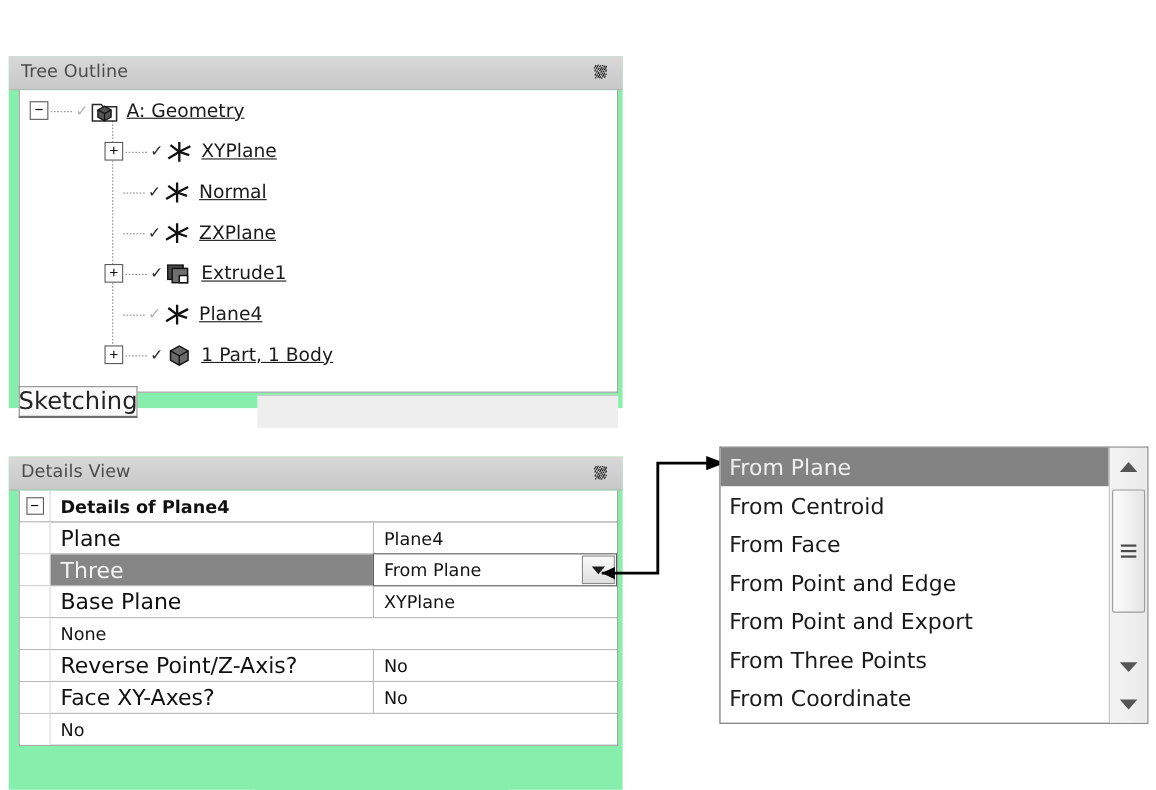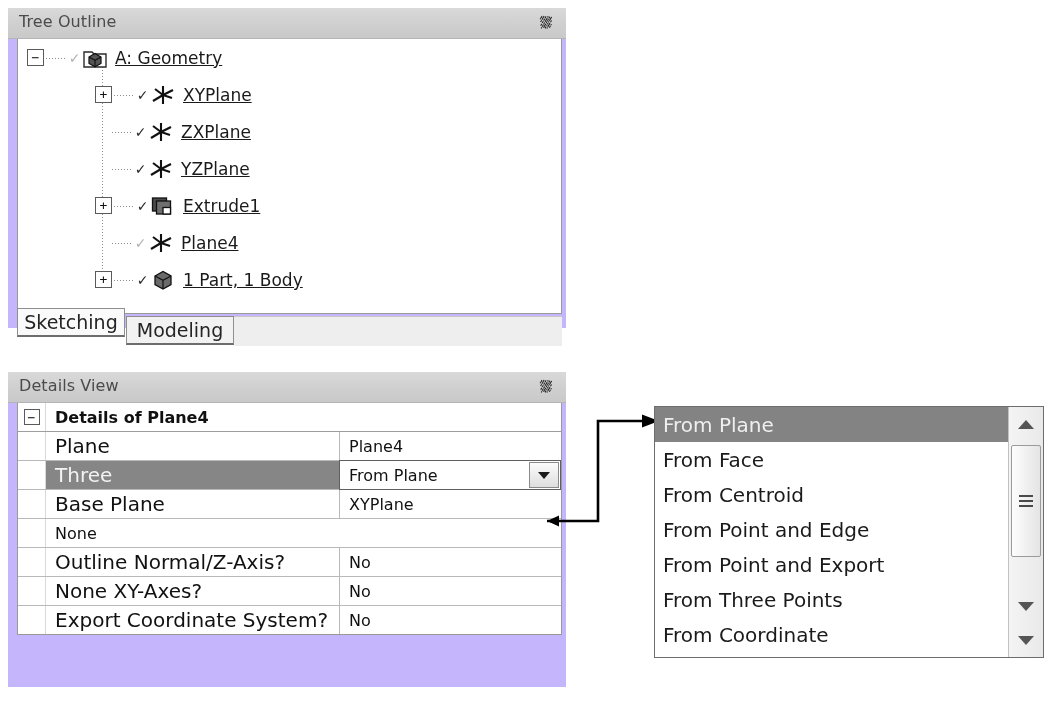--- a/index.html
+++ b/index.html
@@ -4,21 +4,21 @@
 <style>
   html,body{margin:0;padding:0;}
   body{
     width:1051px;height:718px;
     background:#ffffff;
     font-family:"DejaVu Sans","Liberation Sans",sans-serif;
     overflow:hidden;position:relative;
   }
 
   
-  .panel{position:absolute;background:#c4b5fd;}
+  .panel{position:absolute;background:#86efac;margin-top:43px;}
   .panel-header{
     position:absolute;left:0;top:0;right:0;height:30px;
     background:linear-gradient(to bottom,#d9d9d9 0%,#cfcfcf 55%,#c9c9c9 100%);
     border-bottom:1px solid #b4b4b4;
   }
   .panel-title{
     position:absolute;left:11px;top:4px;
     font-size:16px;color:#4b4b4b;letter-spacing:.1px;
   }
   .pin-icon{
@@ -60,21 +60,21 @@
   .vline{
     position:absolute;left:84px;top:0;width:1px;
     background-image:linear-gradient(to bottom,#8d8d8d 50%,transparent 50%);
     background-size:1px 3px;
   }
 
   
   #tree-tabs{position:absolute;left:9px;top:306px;width:545px;height:30px;}
   .tab{
     position:absolute;background:#fafafa;border:1px solid #8f8f8f;
-    font-size:19px;color:#242424;box-sizing:border-box;
+    font-size:22px;color:#242424;box-sizing:border-box;
     display:flex;align-items:center;justify-content:center;
   }
   #tab-sketching{left:0;top:-6px;width:108px;height:29px;border-bottom:2px solid #6d6d6d;}
   #tab-modeling{left:109px;top:2px;width:108px;height:29px;
     background:#f2f2f2;border-bottom:2px solid #6d6d6d;}
   #tabs-rest{position:absolute;left:217px;top:2px;right:0;height:29px;
     background:#eeeeee;border-top:1px solid #c9c9c9;}
 
   
   #details-panel{left:8px;top:372px;width:558px;height:315px;}
@@ -213,37 +213,37 @@
       <span class="check">✓</span>
       <span class="ticon">
         <svg width="26" height="22" viewBox="0 0 26 22">
           <path d="M13 2 L13 20" stroke="#111" stroke-width="2.1"></path>
           <path d="M13 11 L3 17" stroke="#111" stroke-width="2.1"></path>
           <path d="M13 11 L23 6" stroke="#111" stroke-width="2.1"></path>
           <path d="M13 11 L22 14" stroke="#111" stroke-width="2.1"></path>
           <path d="M13 11 L5 5" stroke="#111" stroke-width="2.1"></path>
         </svg>
       </span>
-      <span class="tlabel">ZXPlane</span>
+      <span class="tlabel">Normal</span>
     </div>
 
     <div class="tree-row" style="padding-left:77px;">
       <span class="expander empty"></span>
       <span class="dots"></span>
       <span class="check">✓</span>
       <span class="ticon">
         <svg width="26" height="22" viewBox="0 0 26 22">
           <path d="M13 2 L13 20" stroke="#111" stroke-width="2.1"></path>
           <path d="M13 11 L3 17" stroke="#111" stroke-width="2.1"></path>
           <path d="M13 11 L23 6" stroke="#111" stroke-width="2.1"></path>
           <path d="M13 11 L22 14" stroke="#111" stroke-width="2.1"></path>
           <path d="M13 11 L5 5" stroke="#111" stroke-width="2.1"></path>
         </svg>
       </span>
-      <span class="tlabel">YZPlane</span>
+      <span class="tlabel">ZXPlane</span>
     </div>
 
     <div class="tree-row" style="padding-left:77px;">
       <span class="expander">+</span>
       <span class="dots"></span>
       <span class="check">✓</span>
       <span class="ticon">
         <svg width="26" height="22" viewBox="0 0 26 22">
           <rect x="2.5" y="3" width="14" height="13" fill="#4a4a4a" stroke="#111" stroke-width="1.3"></rect>
           <rect x="6.5" y="6" width="14" height="13" fill="#6f6f6f" stroke="#111" stroke-width="1.3"></rect>
@@ -282,23 +282,20 @@
           </g>
         </svg>
       </span>
       <span class="tlabel">1 Part, 1 Body</span>
     </div>
   </div>
 
   <div id="tree-tabs">
     <div class="tab" id="tab-sketching">
       <span>Sketching</span>
-    </div>
-    <div class="tab" id="tab-modeling">
-      <span>Modeling</span>
     </div>
     <div id="tabs-rest"></div>
   </div>
 </div>
 
 <div class="panel" id="details-panel">
 
   <div class="panel-header">
     <span class="panel-title">Details View</span>
     <span class="pin-icon">⛆</span>
@@ -336,55 +333,54 @@
       <span class="dv-val">XYPlane</span>
     </div>
 
     <div class="dv-row">
       <span class="dv-spacer"></span>
       <span class="dv-val">None</span>
     </div>
 
     <div class="dv-row">
       <span class="dv-spacer"></span>
-      <span class="dv-name">Outline Normal/Z-Axis?</span>
+      <span class="dv-name">Reverse Point/Z-Axis?</span>
       <span class="dv-val">No</span>
     </div>
 
     <div class="dv-row">
       <span class="dv-spacer"></span>
-      <span class="dv-name">None XY-Axes?</span>
+      <span class="dv-name">Face XY-Axes?</span>
       <span class="dv-val">No</span>
     </div>
 
     <div class="dv-row">
       <span class="dv-spacer"></span>
-      <span class="dv-name">Export Coordinate System?</span>
       <span class="dv-val">No</span>
     </div>
 
   </div>
 </div>
 
 <svg id="connector" viewBox="0 0 160 150">
   <path d="M27 126 L78 126 L78 26 L128 26" fill="none" stroke="#000" stroke-width="2.6"></path>
   <polygon points="27,126 39,120.5 39,131.5" fill="#000"></polygon>
   <polygon points="139,26 122,19.5 122,32.5" fill="#000"></polygon>
 </svg>
 
 <div id="dropdown">
   <div id="dd-items">
     <div class="dd-item selected">
       <span>From Plane</span>
     </div>
     <div class="dd-item">
+      <span>From Centroid</span>
+    </div>
+    <div class="dd-item">
       <span>From Face</span>
-    </div>
-    <div class="dd-item">
-      <span>From Centroid</span>
     </div>
     <div class="dd-item">
       <span>From Point and Edge</span>
     </div>
     <div class="dd-item">
       <span>From Point and Export</span>
     </div>
     <div class="dd-item">
       <span>From Three Points</span>
     </div>

